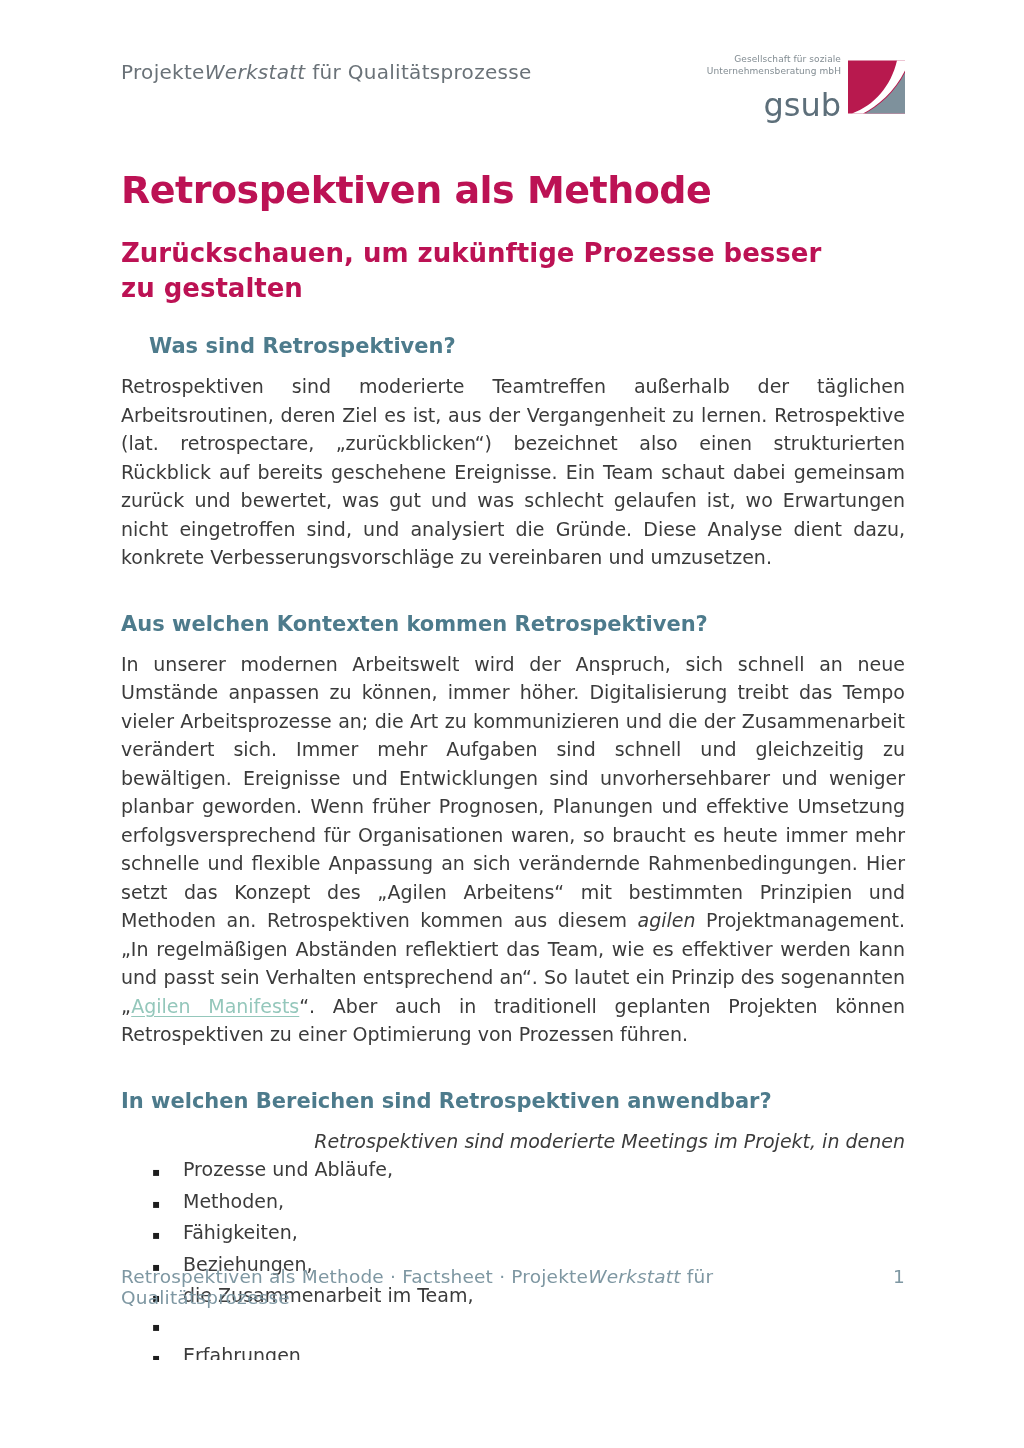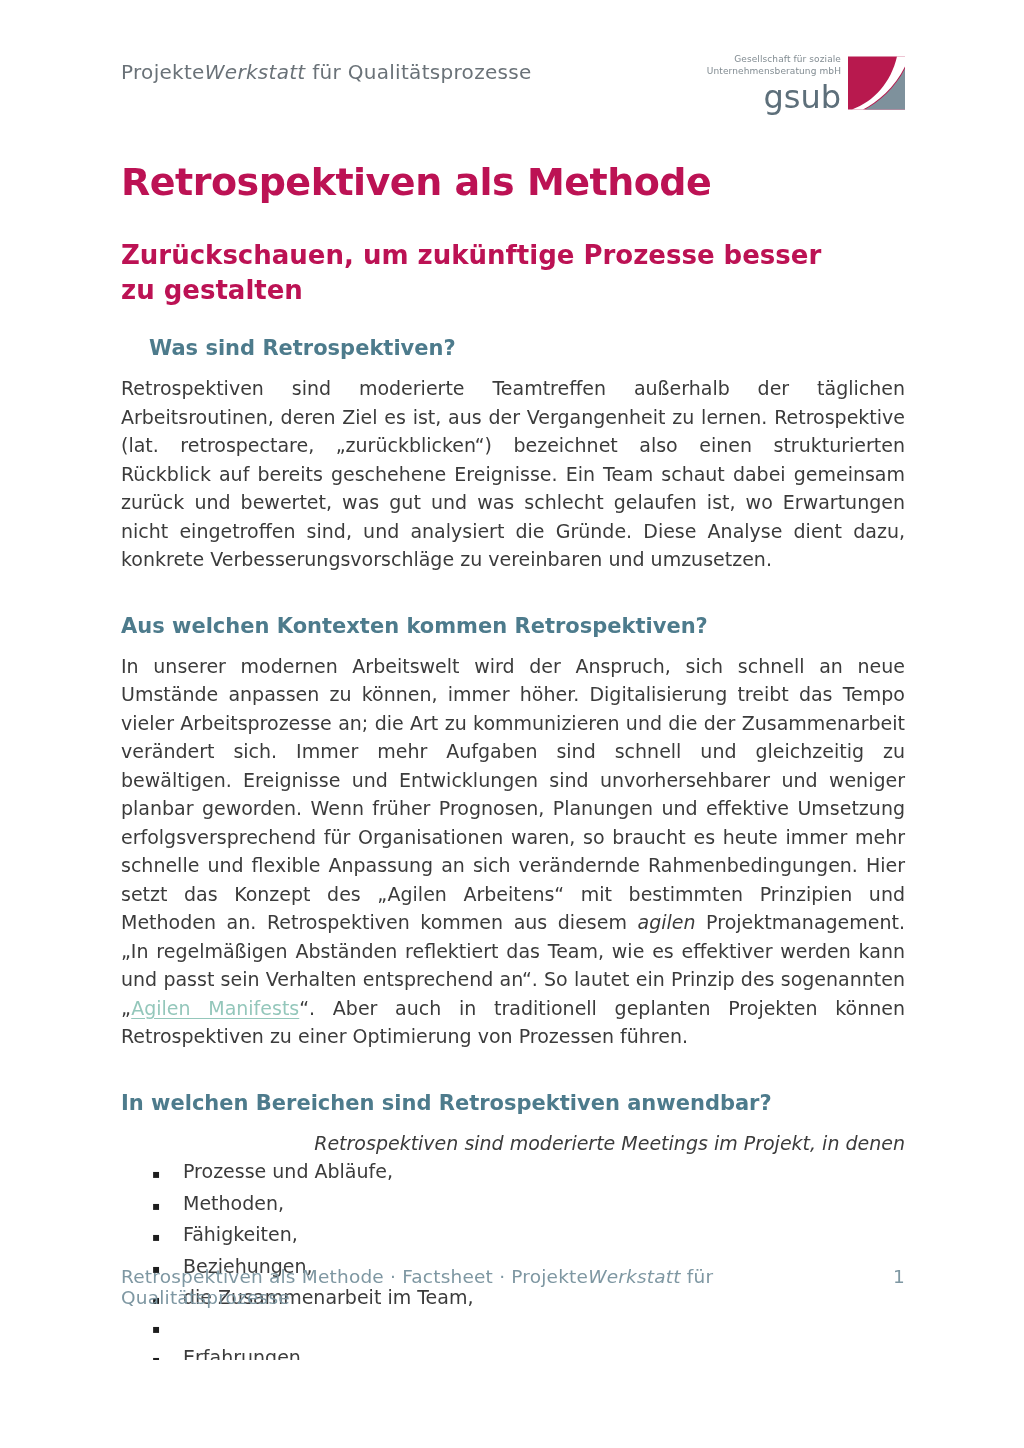--- a/index.html
+++ b/index.html
@@ -36,35 +36,35 @@
   .logo-caption {
     font-size: 9px;
     line-height: 1.3;
     color: #828c92;
     letter-spacing: 0.1px;
   }
   .logo-word {
     font-size: 32px;
     line-height: 34px;
     color: #5d6f7a;
-    margin-top: 3px;
+    margin-top: 11px;
   }
   .logo-mark { width: 57px; height: 54px; display: block; }
 
   
   h1.title {
     margin-top: 46px;
     font-size: 38px;
     line-height: 44px;
     font-weight: 700;
     color: #bc1254;
     letter-spacing: -0.5px;
   }
   h2.subtitle {
-    margin-top: 34px;
+    margin-top: 24px;
     font-size: 26px;
     line-height: 35px;
     font-weight: 700;
     color: #bc1254;
     max-width: 730px;
   }
   h3.section-heading {
     font-size: 21px;
     line-height: 25px;
     font-weight: 700;

